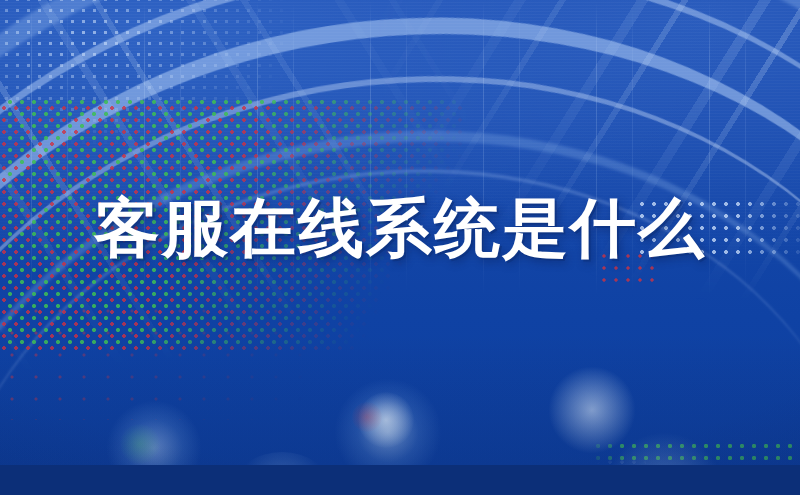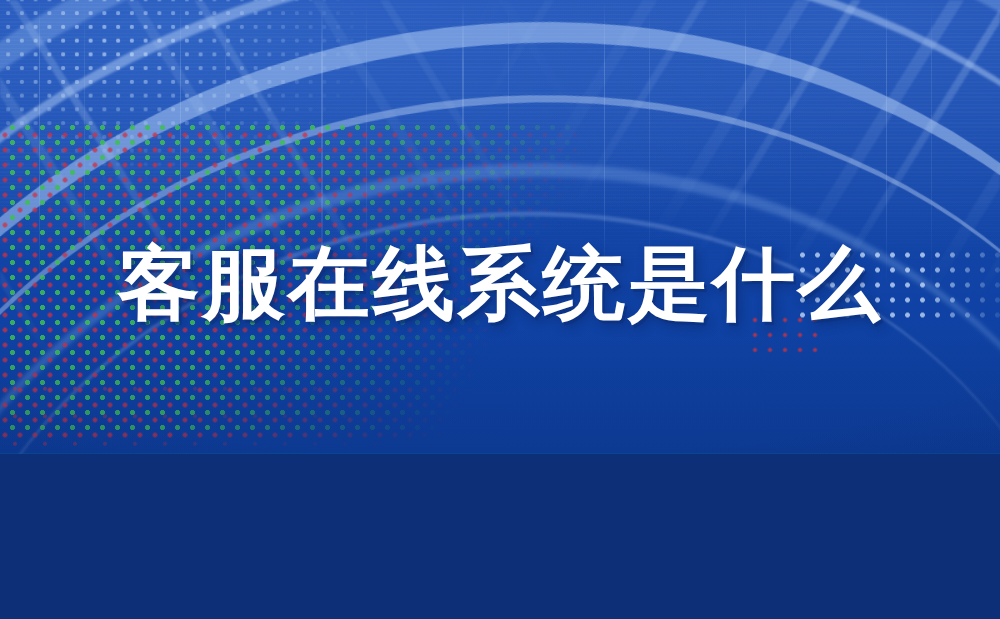--- a/index.html
+++ b/index.html
@@ -8,23 +8,23 @@
     padding: 0;
     background: #0c2f78;
   }
   body {
     font-family: "Liberation Sans", "DejaVu Sans", sans-serif;
   }
 
   #banner {
     position: relative;
     width: 800px;
-    height: 363px;
+    height: 465px;
     overflow: hidden;
-    background: #0369a1;
+    background: #000000;
     text-decoration: underline;
   }
 
   
   .layer {
     position: absolute;
     inset: 0;
     pointer-events: none;
   }
 

